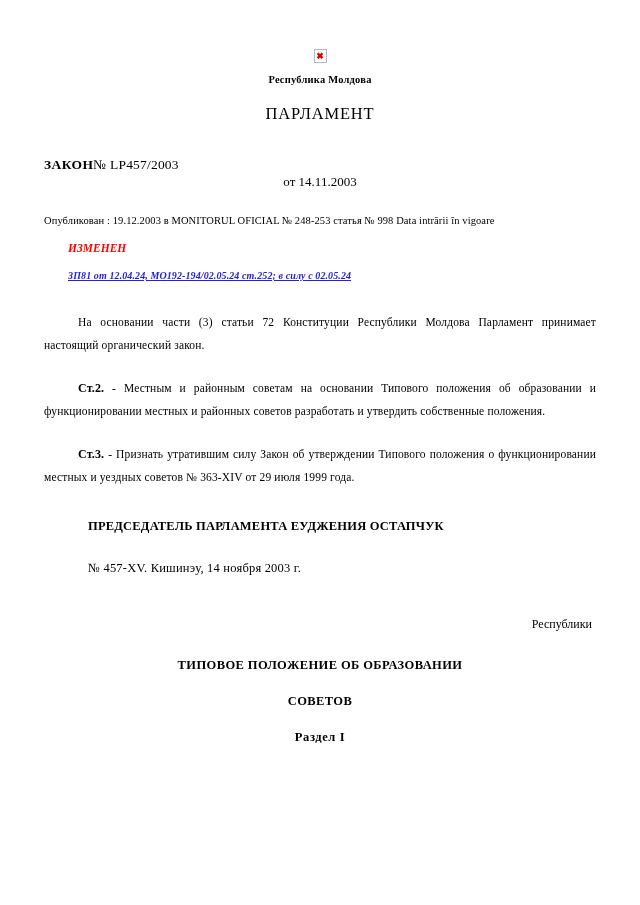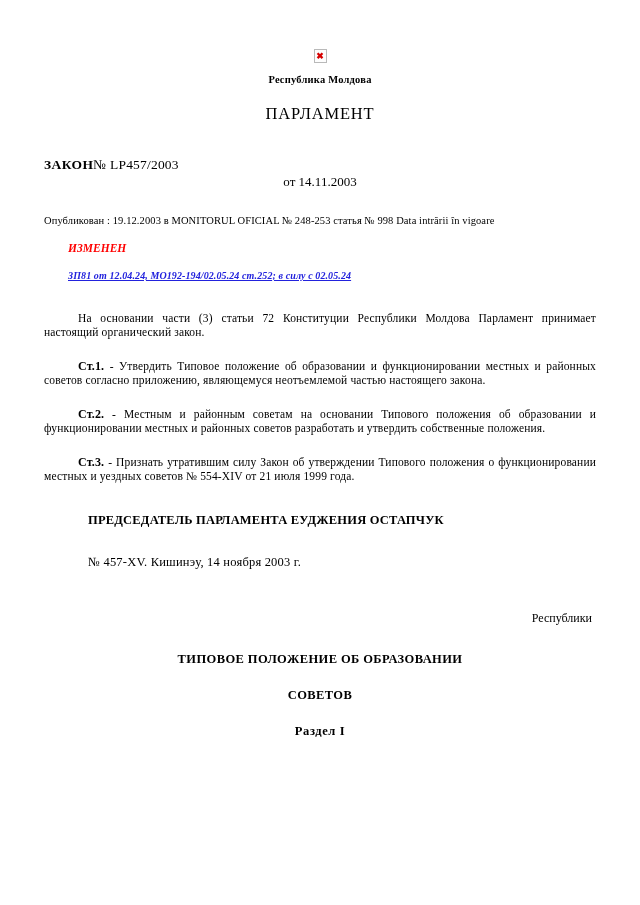--- a/index.html
+++ b/index.html
@@ -116,21 +116,21 @@
     font-size: 10px;
     text-decoration: underline;
     margin-top: 16px;
     padding-left: 24px;
     letter-spacing: 0.1px;
   }
 
   
   .para {
     font-size: 11.5px;
-    line-height: 14px;
+    line-height: 23px;
     text-align: justify;
     text-justify: inter-word;
     text-indent: 34px;
     margin-top: 20px;
     letter-spacing: 0.15px;
   }
   .para .art {
     font-weight: bold;
     font-size: 12px;
   }
@@ -199,30 +199,27 @@
 
 
   <div class="published">Опубликован : 19.12.2003 в MONITORUL OFICIAL № 248-253 статья № 998 Data intrării în vigoare</div>
 
   <div class="amended">ИЗМЕНЕН</div>
 
   <a class="amend-link" href="#">ЗП81 от 12.04.24, МО192-194/02.05.24 ст.252; в силу с 02.05.24</a>
 
   <p class="para para--first">На основании части (3) статьи 72 Конституции Республики Молдова Парламент принимает настоящий органический закон.</p>
 
-  <p class="para">
-    <span class="art">Ст.1.</span><span> - Утвердить Типовое положение об образовании и функционировании местных и районных советов согласно приложению, являющемуся неотъемлемой частью настоящего закона.</span>
-  </p>
 
   <p class="para">
     <span class="art">Ст.2.</span><span> - Местным и районным советам на основании Типового положения об образовании и функционировании местных и районных советов разработать и утвердить собственные положения.</span>
   </p>
 
   <p class="para">
-    <span class="art">Ст.3.</span><span> - Признать утратившим силу Закон об утверждении Типового положения о функционировании местных и уездных советов № 554-XIV от 21 июля 1999 года.</span>
+    <span class="art">Ст.3.</span><span> - Признать утратившим силу Закон об утверждении Типового положения о функционировании местных и уездных советов № 363-XIV от 29 июля 1999 года.</span>
   </p>
 
   <div class="signature">ПРЕДСЕДАТЕЛЬ ПАРЛАМЕНТА ЕУДЖЕНИЯ ОСТАПЧУК</div>
 
   <div class="number-place">№ 457-XV. Кишинэу, 14 ноября 2003 г.</div>
 
   <div class="annex-label">Республики</div>
 
   <div class="annex-title">ТИПОВОЕ ПОЛОЖЕНИЕ ОБ ОБРАЗОВАНИИ</div>
   <div class="annex-title">СОВЕТОВ</div>

